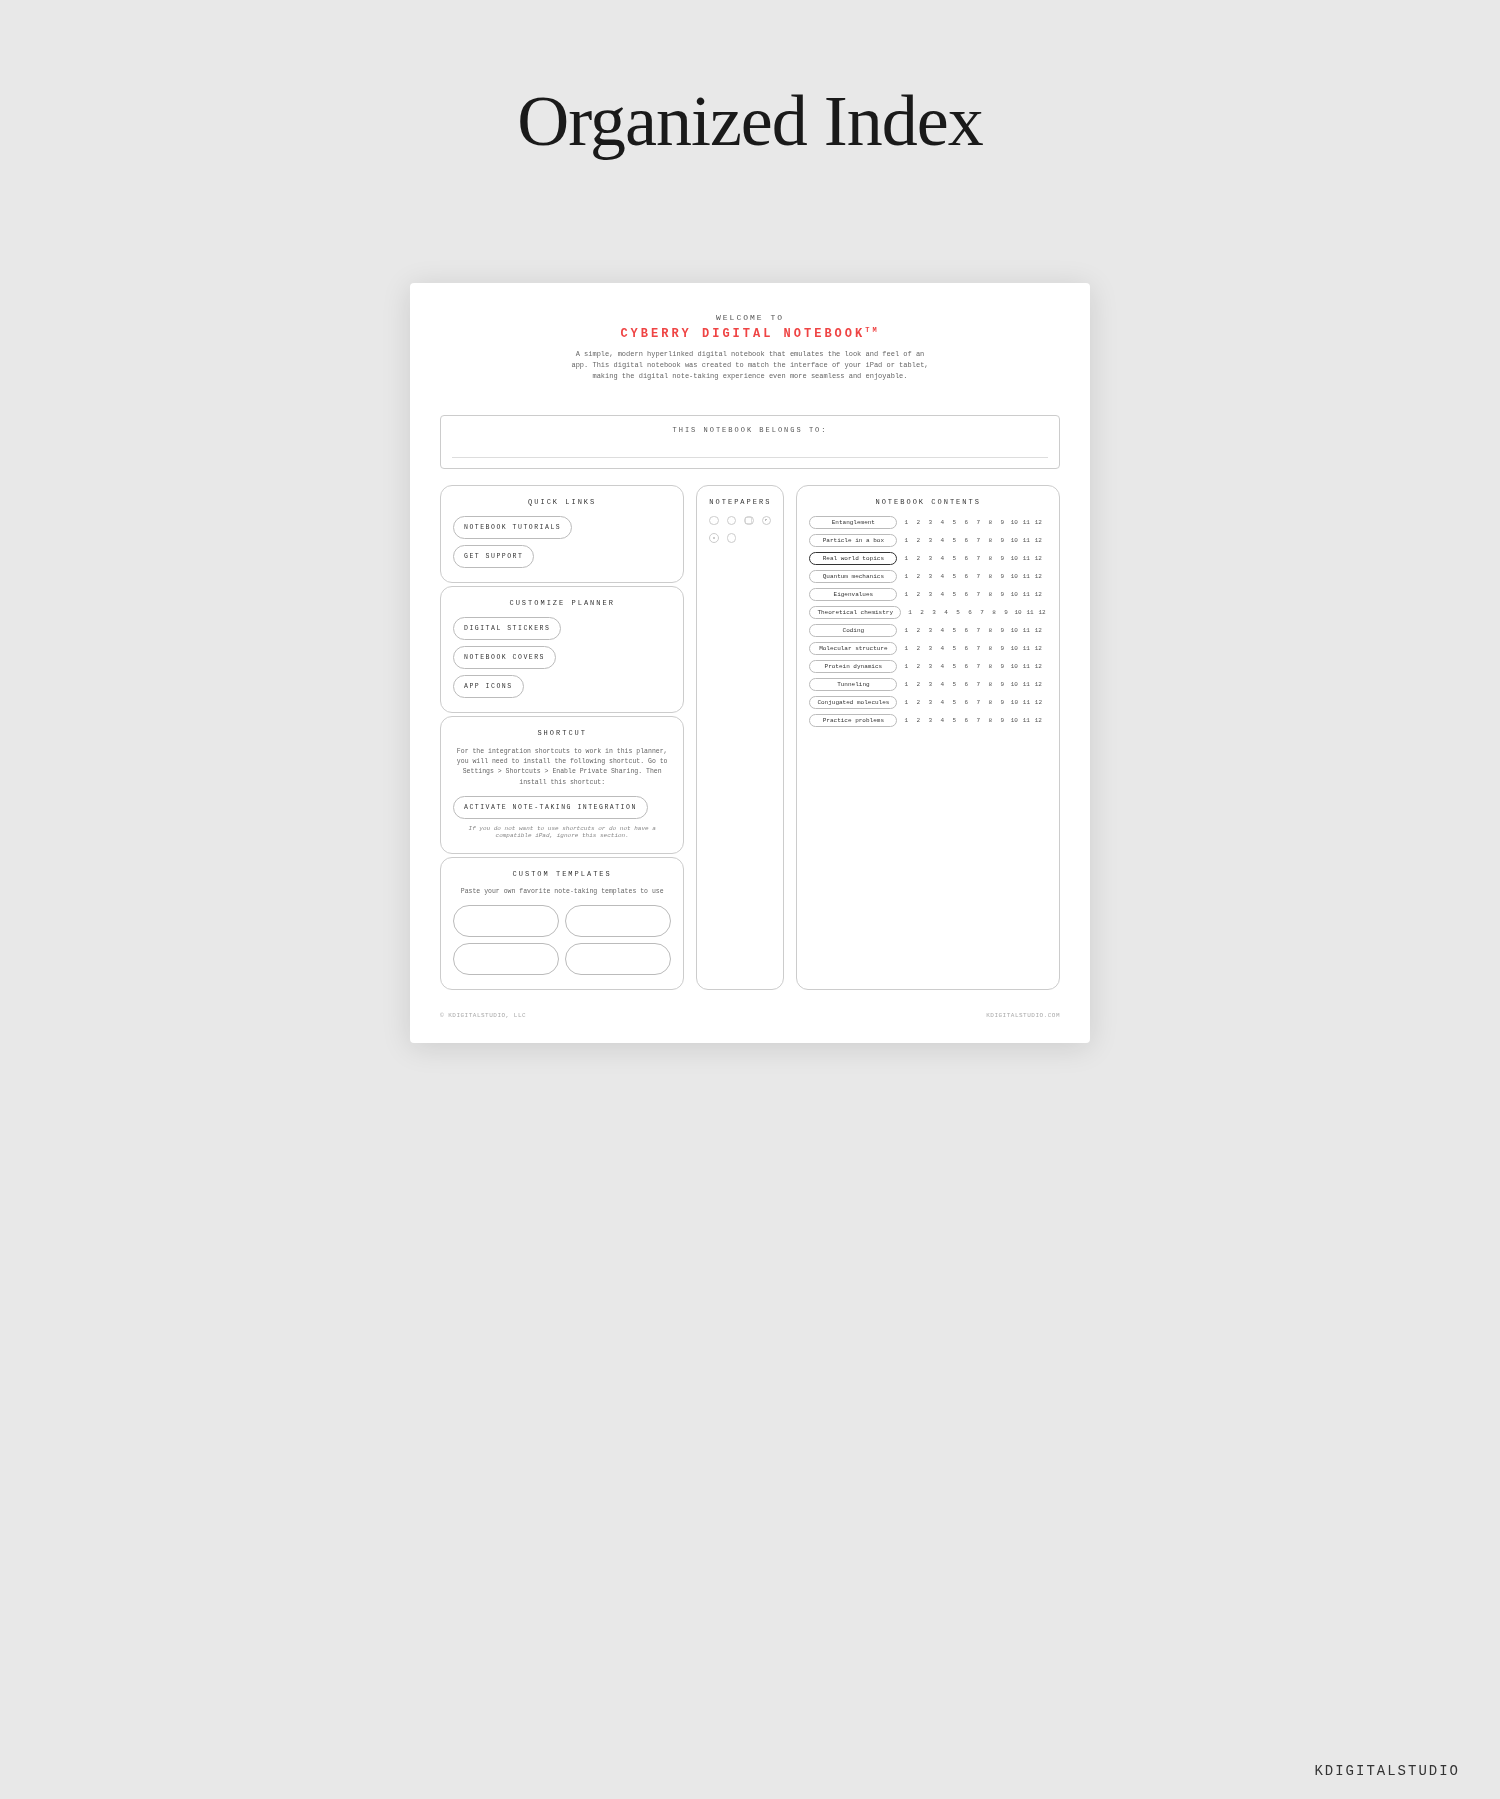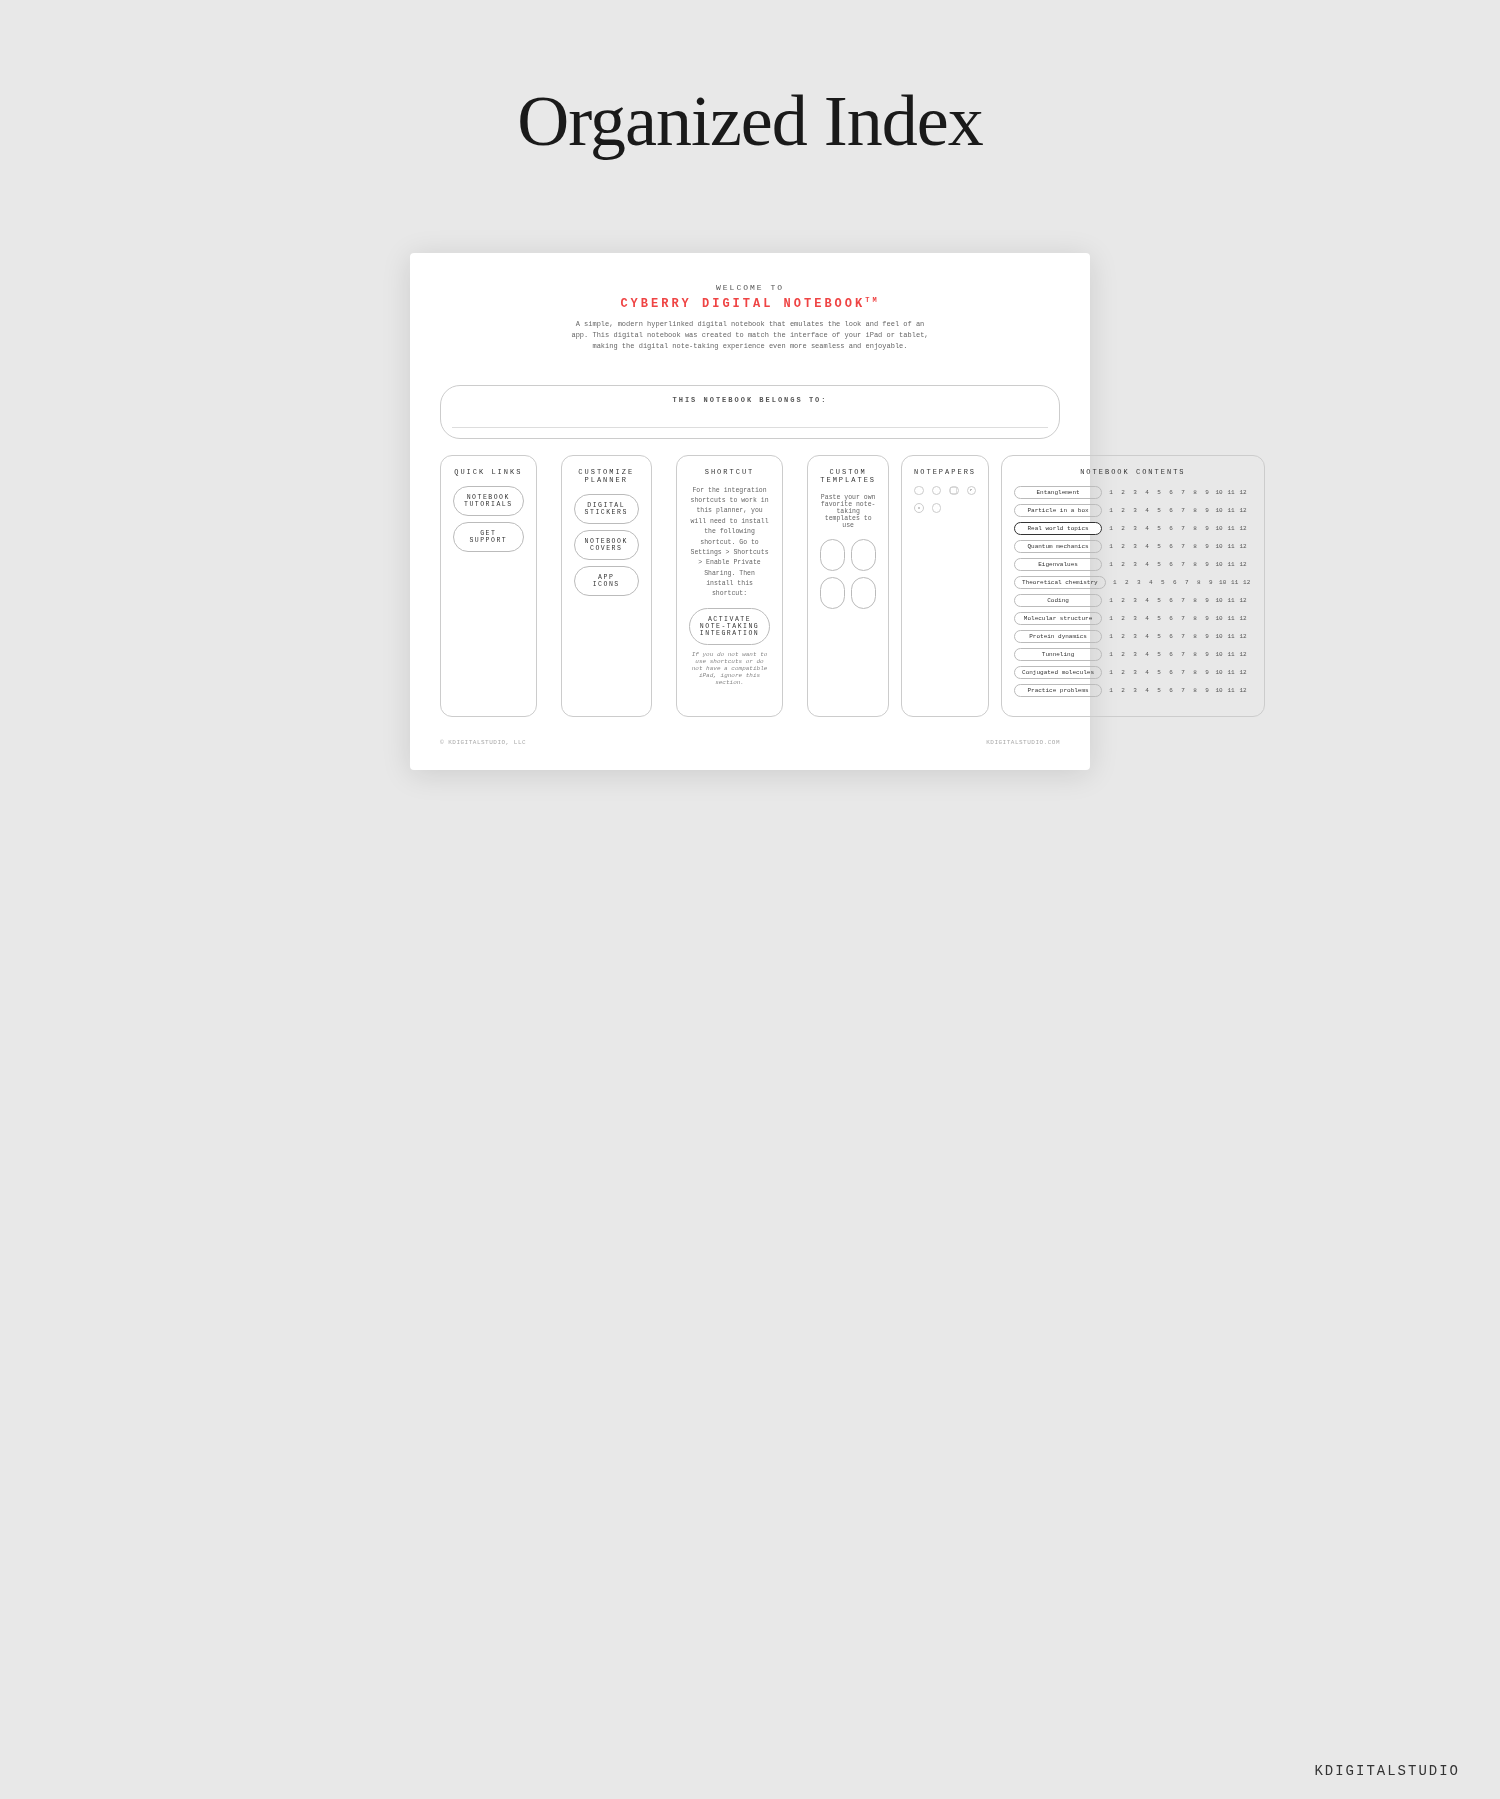--- a/index.html
+++ b/index.html
@@ -10,20 +10,21 @@
       min-height: 1799px;
       position: relative;
       display: flex;
       flex-direction: column;
       align-items: center;
     }
 
     .page-header {
       text-align: center;
       padding-top: 80px;
+      margin-bottom: 30px;
     }
 
     .main-title {
       font-size: 72px;
       font-weight: 400;
       font-family: 'Georgia', serif;
       color: #1a1a1a;
       letter-spacing: -1px;
       margin-bottom: 40px;
     }
@@ -82,25 +83,24 @@
       font-size: 7px;
       color: #666;
       line-height: 1.6;
       max-width: 360px;
       margin: 0 auto;
       font-family: 'Courier New', monospace;
     }
 
     .belongs-box {
       border: 1px solid #ccc;
-      border-radius: 20px;
+      border-radius: 4px;
       padding: 10px 11px;
       margin: 14px 0 16px;
       text-align: center;
-      font-weight: bold;
     }
 
     .belongs-label {
       font-size: 7px;
       letter-spacing: 2px;
       text-transform: uppercase;
       color: #555;
       font-family: 'Courier New', monospace;
       display: block;
       margin-bottom: 10px;
@@ -115,22 +115,22 @@
 
     .two-col {
       display: flex;
       gap: 12px;
       margin-bottom: 12px;
     }
 
     .left-col {
       flex: 1;
       display: flex;
-      flex-direction: row;
-      gap: 24px;
+      flex-direction: column;
+      gap: 3px;
     }
 
     .right-col {
       flex: 1;
       display: flex;
       flex-direction: row;
       gap: 12px;
     }
 
     .section-box {

